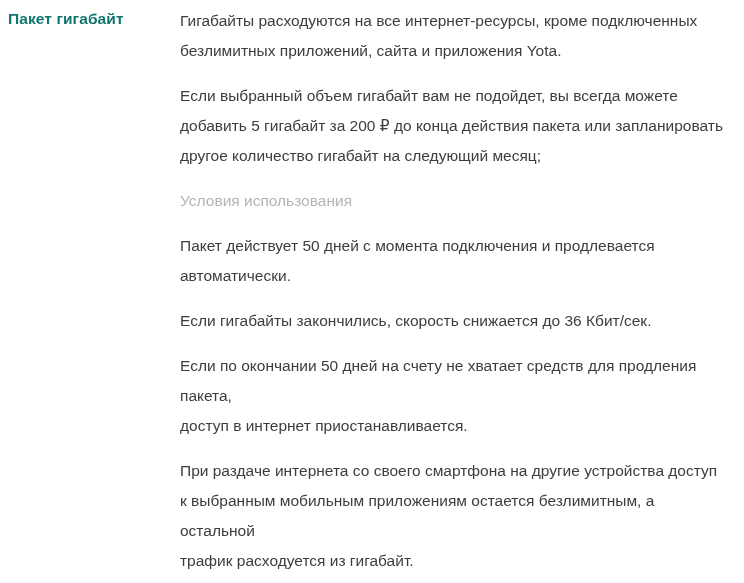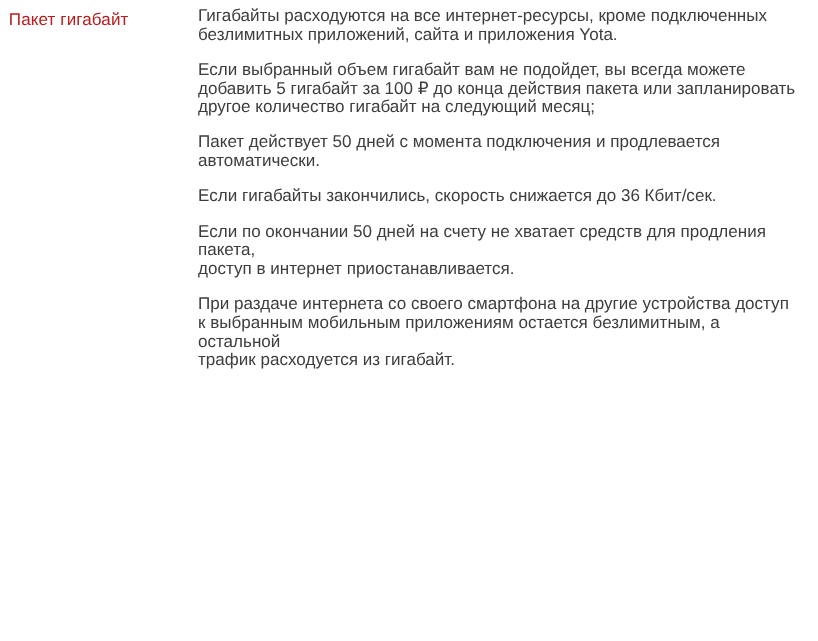--- a/index.html
+++ b/index.html
@@ -20,33 +20,33 @@
     box-sizing: border-box;
     padding: 6px 20px 0 8px;
   }
   .label-col {
     flex: 0 0 172px;
     width: 172px;
   }
   .row-title {
     margin: 0;
     font-size: 15.5px;
-    font-weight: normal;
+    font-weight: bold;
     line-height: 26px;
-    color: #b91c1c;
+    color: #0f766e;
     letter-spacing: 0.1px;
   }
   .text-col {
     flex: 1 1 auto;
     min-width: 0;
   }
   .para {
     margin: 0 0 15px 0;
     font-size: 15.5px;
-    line-height: 17px;
+    line-height: 30px;
     white-space: pre-line;
     color: #3d3d3d;
   }
   .para:last-child {
     margin-bottom: 0;
   }
   .para.muted {
     color: #b4b4b4;
   }
 </style>
@@ -54,22 +54,23 @@
 <body>
 
 <div class="row">
   <div class="label-col">
     <h2 class="row-title">Пакет гигабайт</h2>
   </div>
   <div class="text-col">
     <p class="para">Гигабайты расходуются на все интернет-ресурсы, кроме подключенных
 безлимитных приложений, сайта и приложения Yota.</p>
     <p class="para">Если выбранный объем гигабайт вам не подойдет, вы всегда можете
-добавить 5 гигабайт за 100 ₽ до конца действия пакета или запланировать
+добавить 5 гигабайт за 200 ₽ до конца действия пакета или запланировать
 другое количество гигабайт на следующий месяц;</p>
+    <p class="para muted">Условия использования</p>
     <p class="para">Пакет действует 50 дней с момента подключения и продлевается
 автоматически.</p>
     <p class="para">Если гигабайты закончились, скорость снижается до 36 Кбит/сек.</p>
     <p class="para">Если по окончании 50 дней на счету не хватает средств для продления пакета,
 доступ в интернет приостанавливается.</p>
     <p class="para">При раздаче интернета со своего смартфона на другие устройства доступ
 к выбранным мобильным приложениям остается безлимитным, а остальной
 трафик расходуется из гигабайт.</p>
   </div>
 </div>

